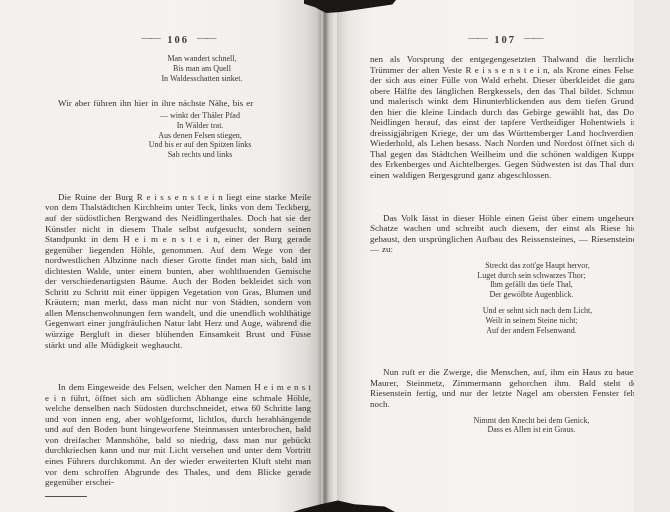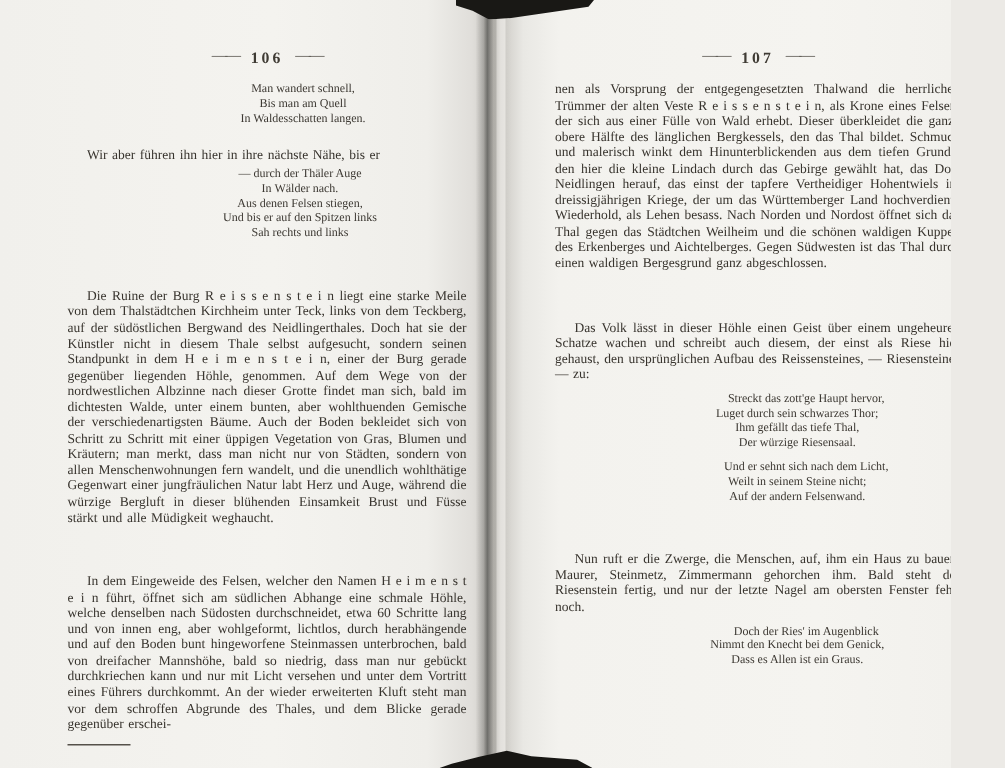--- a/index.html
+++ b/index.html
@@ -6,21 +6,20 @@
   .scene {
     position:relative; width:670px; height:512px; overflow:hidden;
     background:#eceae6;
     font-family:"Liberation Serif","DejaVu Serif",serif;
     color:#38342e;
   }
   .page { position:absolute; top:0; height:512px; overflow:hidden; }
   .page-left {
     left:0; width:321px;
     background:linear-gradient(to right,#f1f0ec 0%,#f4f3ef 55%,#efeeea 86%,#e0deda 95%,#c6c4bf 100%);
-    padding-left:10px;
   }
   .page-right {
     left:337px; width:297px;
     background:linear-gradient(to right,#d2d0cb 0%,#e9e8e4 4%,#f3f2ee 12%,#f5f4f0 70%,#f2f1ed 100%);
   }
   .gutter {
     position:absolute; left:317px; top:0; width:24px; height:512px;
     background:linear-gradient(to right,
       rgba(60,58,54,0) 0%, rgba(60,58,54,0.28) 22%, rgba(32,31,28,0.55) 33%,
       rgba(110,108,102,0.30) 50%, rgba(160,158,152,0.12) 70%, rgba(0,0,0,0) 100%);
@@ -66,28 +65,28 @@
   <div class="page page-left">
     <div class="col col-left">
 
       <div class="pagehead">
         <span class="hrule">——</span><span class="pagenum">106</span><span class="hrule">——</span>
       </div>
 
       <div class="verse v1">
         <div class="vline">Man wandert schnell,</div>
         <div class="vline">Bis man am Quell</div>
-        <div class="vline">In Waldesschatten langen.</div>
+        <div class="vline">In Waldesschatten sinket.</div>
       </div>
 
       <p class="body lead">Wir aber führen ihn hier in ihre nächste Nähe, bis er</p>
 
       <div class="verse v2">
-        <div class="vline">— durch der Thäler Auge</div>
-        <div class="vline">In Wälder nach.</div>
+        <div class="vline">— winkt der Thäler Pfad</div>
+        <div class="vline">In Wälder trat.</div>
         <div class="vline">Aus denen Felsen stiegen,</div>
         <div class="vline">Und bis er auf den Spitzen links</div>
         <div class="vline">Sah rechts und links</div>
       </div>
 
       <p class="body ind">Die Ruine der Burg R e i s s e n s t e i n liegt eine starke Meile von dem Thalstädtchen Kirchheim unter Teck, links von dem Teckberg, auf der südöstlichen Bergwand des Neidlingerthales. Doch hat sie der Künstler nicht in diesem Thale selbst aufgesucht, sondern seinen Standpunkt in dem H e i m e n s t e i n, einer der Burg gerade gegenüber liegenden Höhle, genommen. Auf dem Wege von der nordwestlichen Albzinne nach dieser Grotte findet man sich, bald im dichtesten Walde, unter einem bunten, aber wohlthuenden Gemische der verschiedenartigsten Bäume. Auch der Boden bekleidet sich von Schritt zu Schritt mit einer üppigen Vegetation von Gras, Blumen und Kräutern; man merkt, dass man nicht nur von Städten, sondern von allen Menschenwohnungen fern wandelt, und die unendlich wohlthätige Gegenwart einer jungfräulichen Natur labt Herz und Auge, während die würzige Bergluft in dieser blühenden Einsamkeit Brust und Füsse stärkt und alle Müdigkeit weghaucht.</p>
       <p class="body ind">In dem Eingeweide des Felsen, welcher den Namen H e i m e n s t e i n führt, öffnet sich am südlichen Abhange eine schmale Höhle, welche denselben nach Südosten durchschneidet, etwa 60 Schritte lang und von innen eng, aber wohlgeformt, lichtlos, durch herabhängende und auf den Boden bunt hingeworfene Steinmassen unterbrochen, bald von dreifacher Mannshöhe, bald so niedrig, dass man nur gebückt durchkriechen kann und nur mit Licht versehen und unter dem Vortritt eines Führers durchkommt. An der wieder erweiterten Kluft steht man vor dem schroffen Abgrunde des Thales, und dem Blicke gerade gegenüber erschei-</p>
 
       <div class="fnrule"></div>
     </div>
@@ -101,33 +100,32 @@
       </div>
 
       <p class="body">nen als Vorsprung der entgegengesetzten Thalwand die herrlichen Trümmer der alten Veste R e i s s e n s t e i n, als Krone eines Felsen, der sich aus einer Fülle von Wald erhebt. Dieser überkleidet die ganze obere Hälfte des länglichen Bergkessels, den das Thal bildet. Schmuck und malerisch winkt dem Hinunterblickenden aus dem tiefen Grunde, den hier die kleine Lindach durch das Gebirge gewählt hat, das Dorf Neidlingen herauf, das einst der tapfere Vertheidiger Hohentwiels im dreissigjährigen Kriege, der um das Württemberger Land hochverdiente Wiederhold, als Lehen besass. Nach Norden und Nordost öffnet sich das Thal gegen das Städtchen Weilheim und die schönen waldigen Kuppen des Erkenberges und Aichtelberges. Gegen Südwesten ist das Thal durch einen waldigen Bergesgrund ganz abgeschlossen.</p>
       <p class="body ind">Das Volk lässt in dieser Höhle einen Geist über einem ungeheuren Schatze wachen und schreibt auch diesem, der einst als Riese hier gehaust, den ursprünglichen Aufbau des Reissensteines, — Riesensteines — zu:</p>
 
 
       <div class="verse stanza">
         <div class="vline fi">Streckt das zott'ge Haupt hervor,</div>
         <div class="vline">Luget durch sein schwarzes Thor;</div>
         <div class="vline">Ihm gefällt das tiefe Thal,</div>
-        <div class="vline">Der würzige Riesensaal.</div>
+        <div class="vline">Der gewölbte Augenblick.</div>
       </div>
 
       <div class="verse stanza">
         <div class="vline fi">Und er sehnt sich nach dem Licht,</div>
         <div class="vline">Weilt in seinem Steine nicht;</div>
         <div class="vline">Auf der andern Felsenwand.</div>
       </div>
 
       <p class="body ind">Nun ruft er die Zwerge, die Menschen, auf, ihm ein Haus zu bauen. Maurer, Steinmetz, Zimmermann gehorchen ihm. Bald steht der Riesenstein fertig, und nur der letzte Nagel am obersten Fenster fehlt noch.</p>
 
       <div class="verse stanza">
-        <div class="vline fi">Doch der Ries' im Augenblick</div>
         <div class="vline">Nimmt den Knecht bei dem Genick,</div>
         <div class="vline">Dass es Allen ist ein Graus.</div>
       </div>
     </div>
   </div>
 
   <div class="gutter"></div>
   <div class="wedge-top"></div>
   <div class="wedge-bottom"></div>
 

